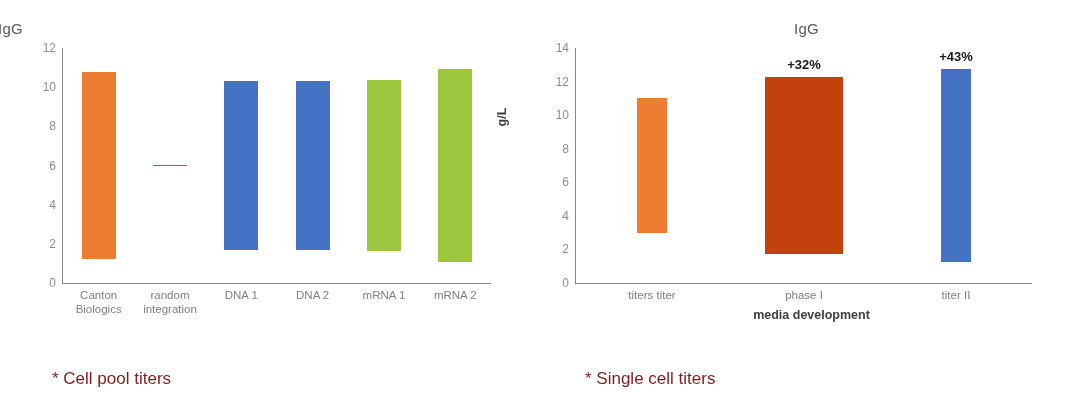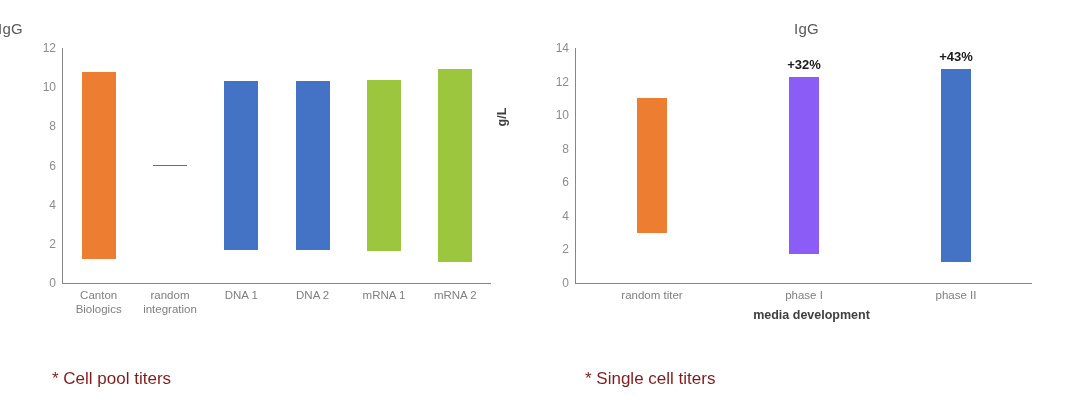--- a/index.html
+++ b/index.html
@@ -240,39 +240,39 @@
           <div class="ytick" style="top: 57.1429%;">6</div>
           <div class="ytick" style="top: 71.4286%;">4</div>
           <div class="ytick" style="top: 85.7143%;">2</div>
           <div class="ytick" style="top: 100%;">0</div>
         </div>
       <div class="bars" id="bars-1">
           <div class="bar-slot">
             <div class="bar" style="height: 57.1429%; background: rgb(237, 125, 49);"></div>
           </div>
           <div class="bar-slot">
-            <div class="bar" style="height: 75.7143%; background: #8b5cf6;">
+            <div class="bar" style="height: 75.7143%; background: #c2410c; padding-left: 48px;">
               <div class="bar-label">+32%</div>
             </div>
           </div>
           <div class="bar-slot">
             <div class="bar" style="height: 81.7857%; background: rgb(68, 114, 196);">
               <div class="bar-label">+43%</div>
             </div>
           </div>
         </div>
       <div class="xlabels" id="xlabels-1">
           <div class="xlabel">
-            <div>random titer</div>
+            <div>titers titer</div>
           </div>
           <div class="xlabel">
             <div>phase I</div>
           </div>
           <div class="xlabel">
-            <div>phase II</div>
+            <div>titer II</div>
           </div>
         </div>
     </div>
 
     <div class="xaxis-title xaxis-title-right">media development</div>
 
     <div class="caption caption-right">* Single cell titers</div>
   </div>
 
 </div>

